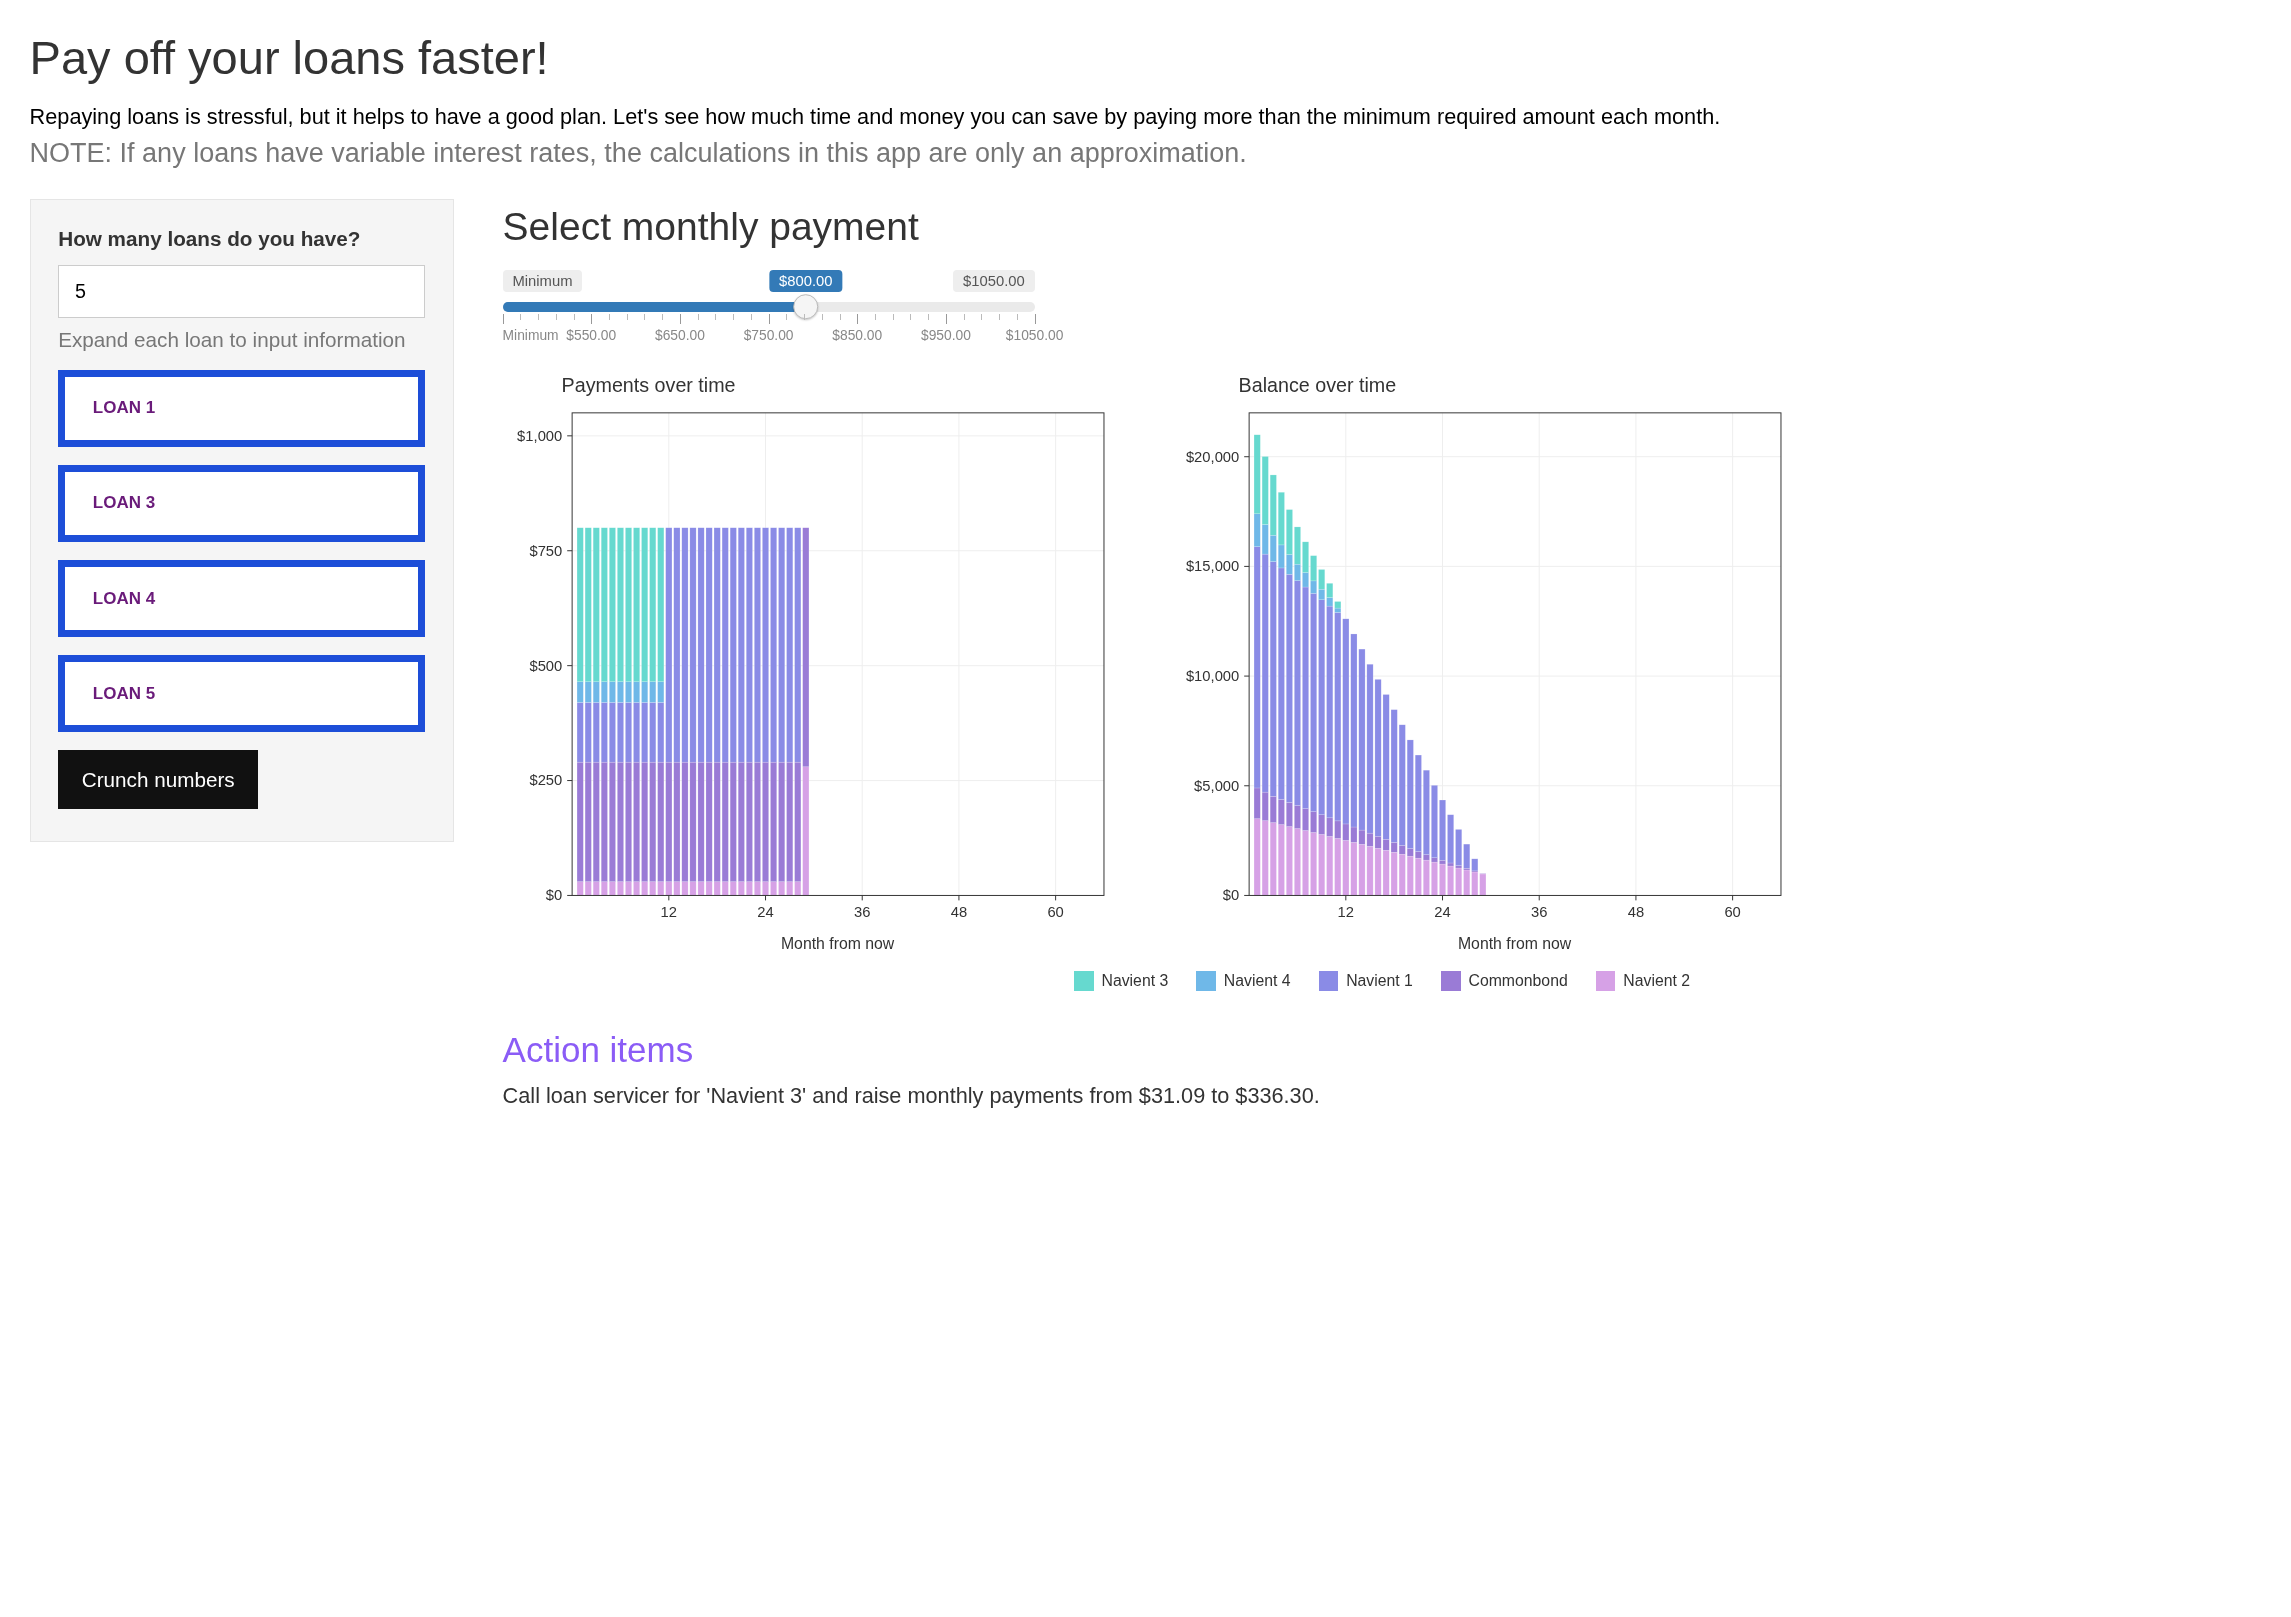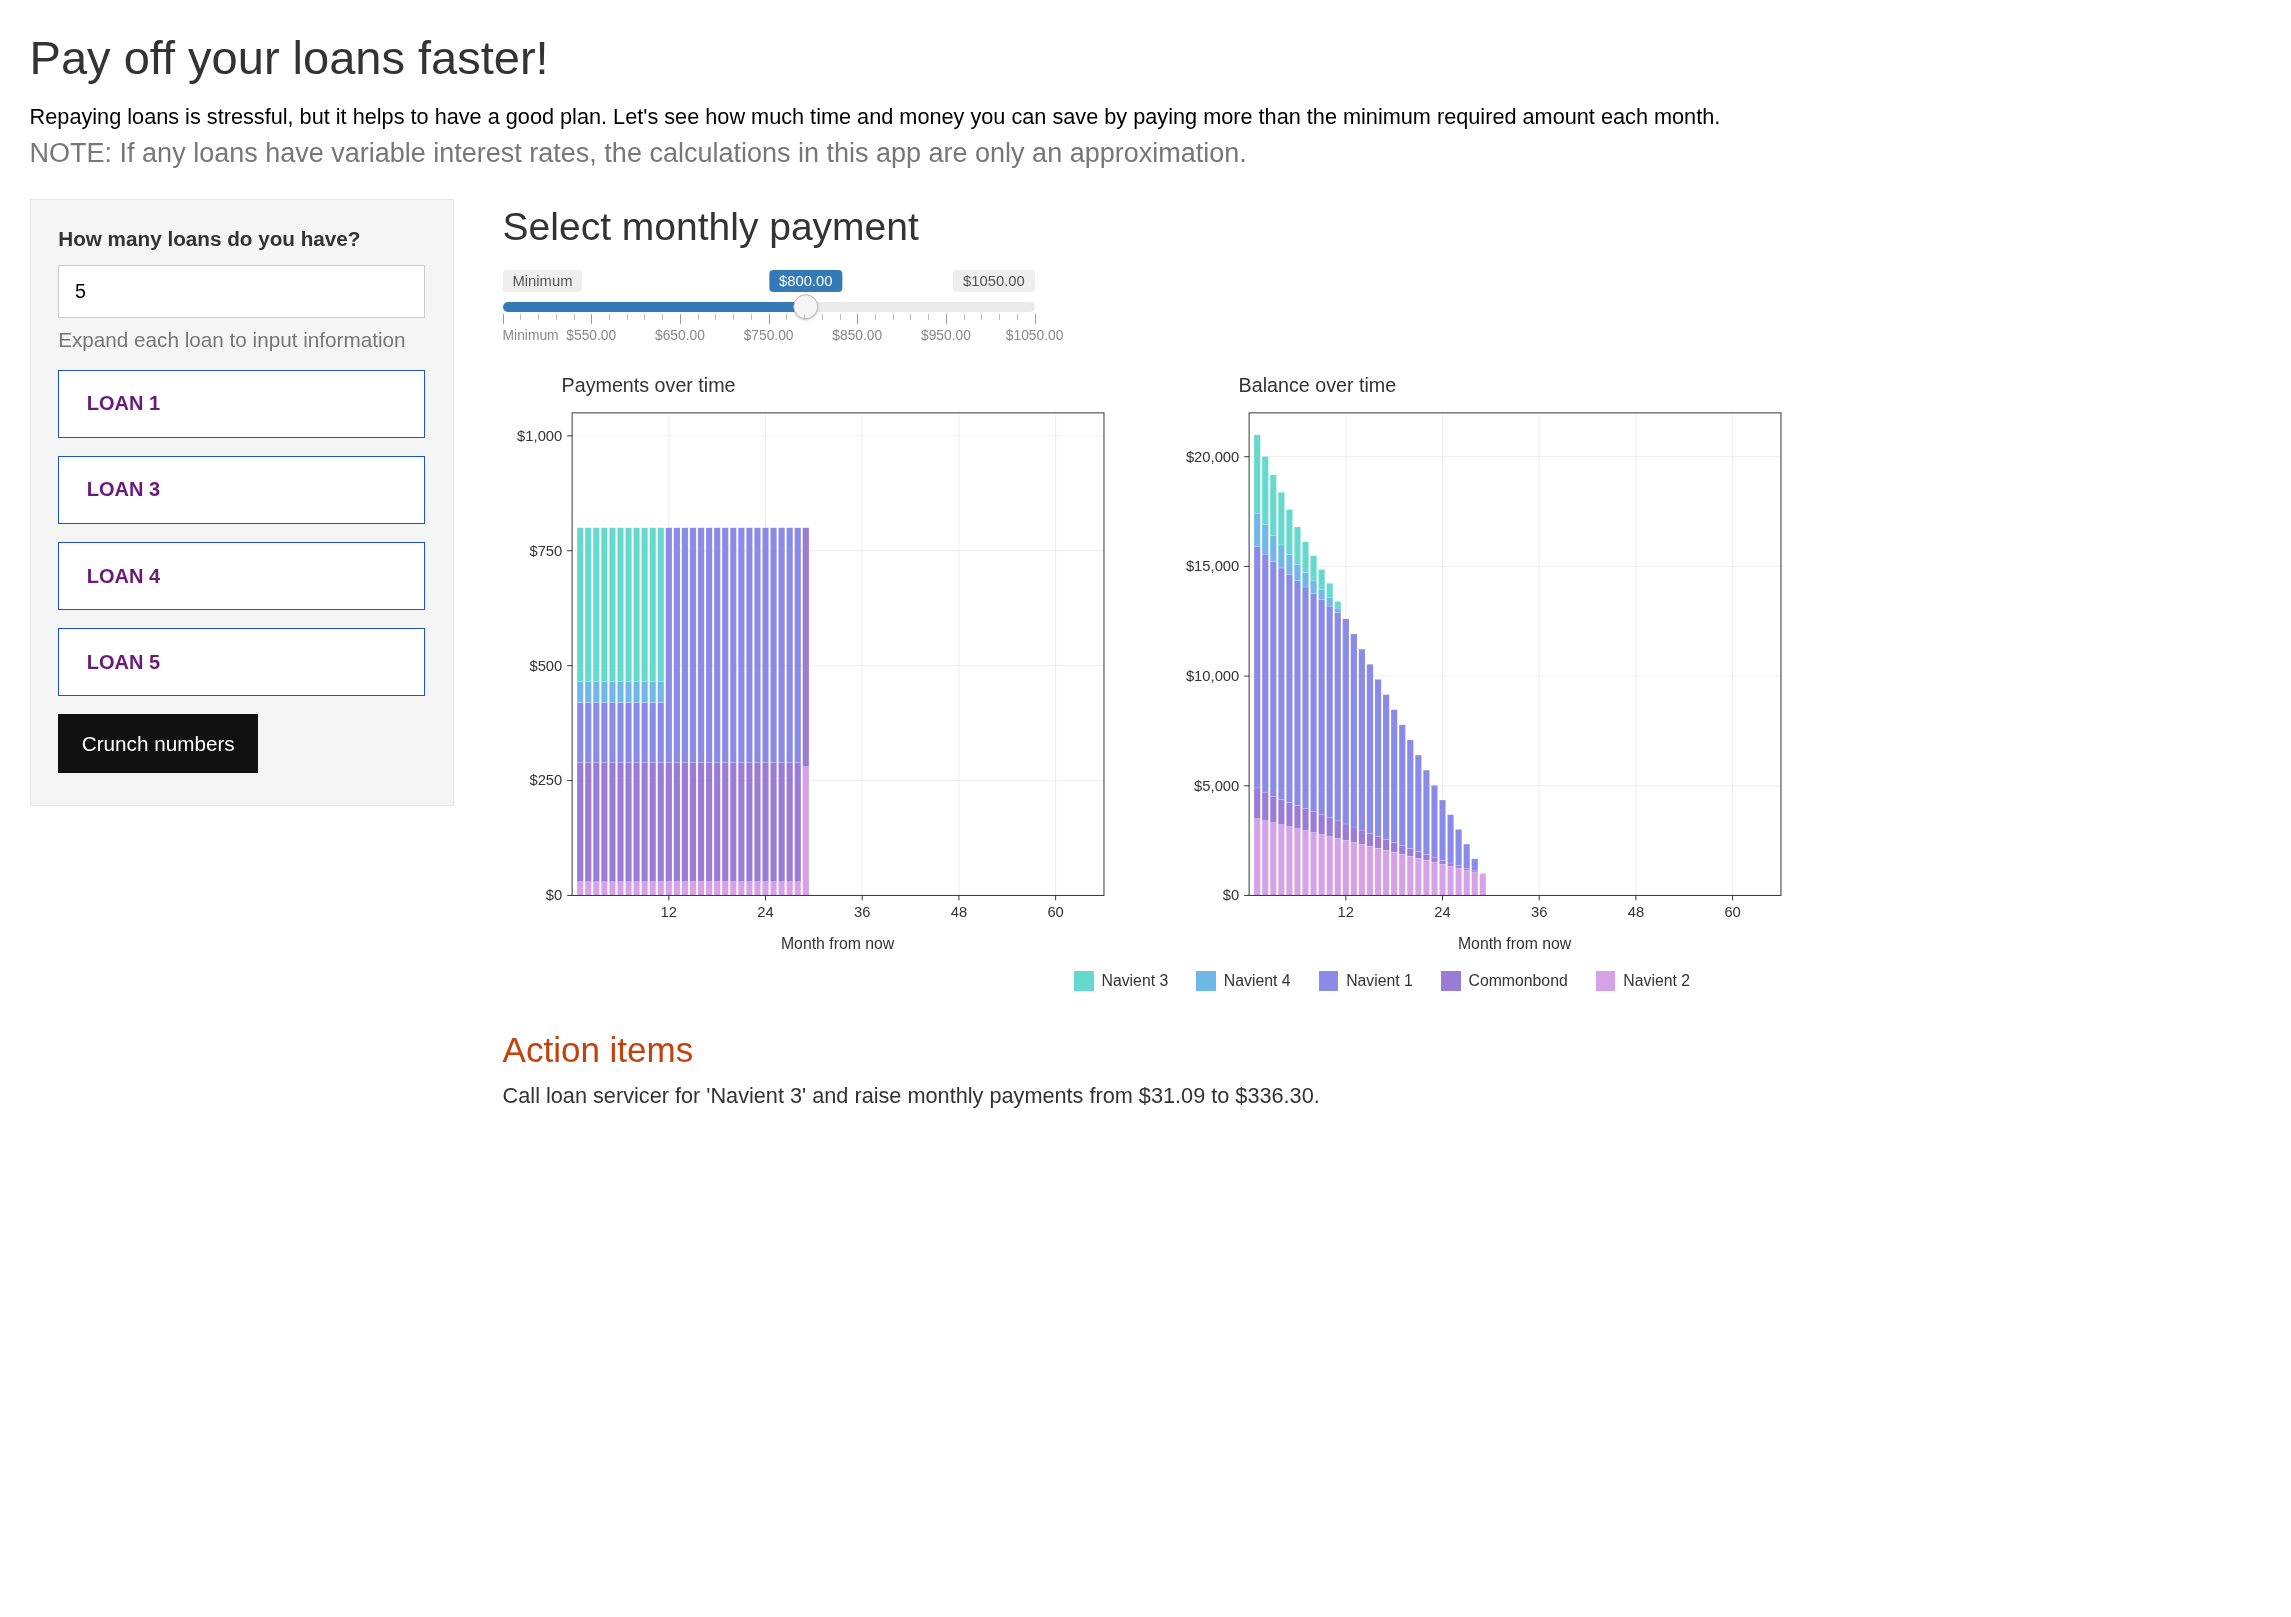--- a/index.html
+++ b/index.html
@@ -57,25 +57,25 @@
     padding: 0 15.8px;
     margin-bottom: 9.9px;
   }
   .hint {
     color: #777;
     font-size: 20.7px;
     margin-bottom: 17.7px;
   }
   .loan-item {
     background: #fff;
-    border: 1px solid #1d4ed8;
+    border: 7px solid #1d4ed8;
     padding: 21.7px 27.6px;
     margin-bottom: 17.7px;
     font-weight: 700;
-    font-size: 20px;
+    font-size: 17px;
     color: #6a1b7a;
     cursor: pointer;
   }
   .crunch-btn {
     background: #111;
     color: #fff;
     font-size: 20.7px;
     padding: 17.7px 23.6px;
     border: none;
     cursor: pointer;
@@ -216,21 +216,21 @@
     font-size: 15.8px;
     color: #333;
   }
   .legend .item { display:flex; align-items:center; gap:7.9px; }
   .swatch { width: 19.7px; height: 19.7px; display:inline-block; }
 
   .action-title {
     font-size: 35px;
     font-weight: 400;
     margin: 39px 0 13.8px 0;
-    color: #c2410c;
+    color: #8b5cf6;
   }
   .action-text {
     font-size: 21.7px;
     color: #333;
   }
 </style>
 </head>
 <body>
 
 <div class="page">

